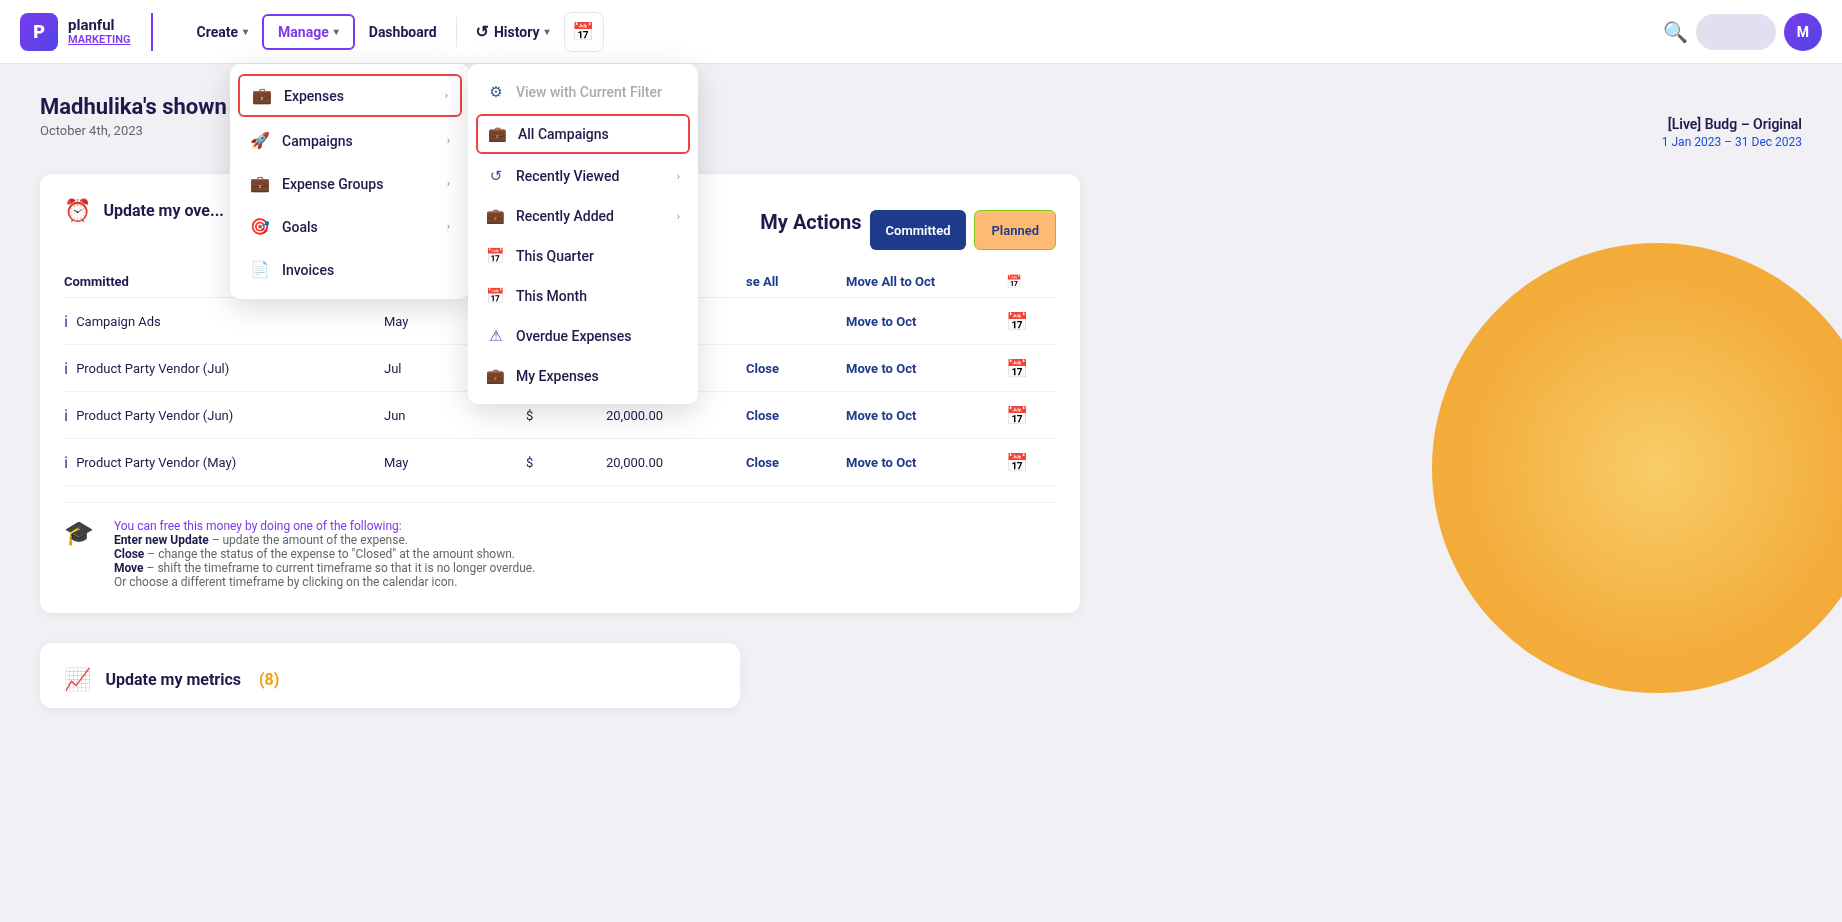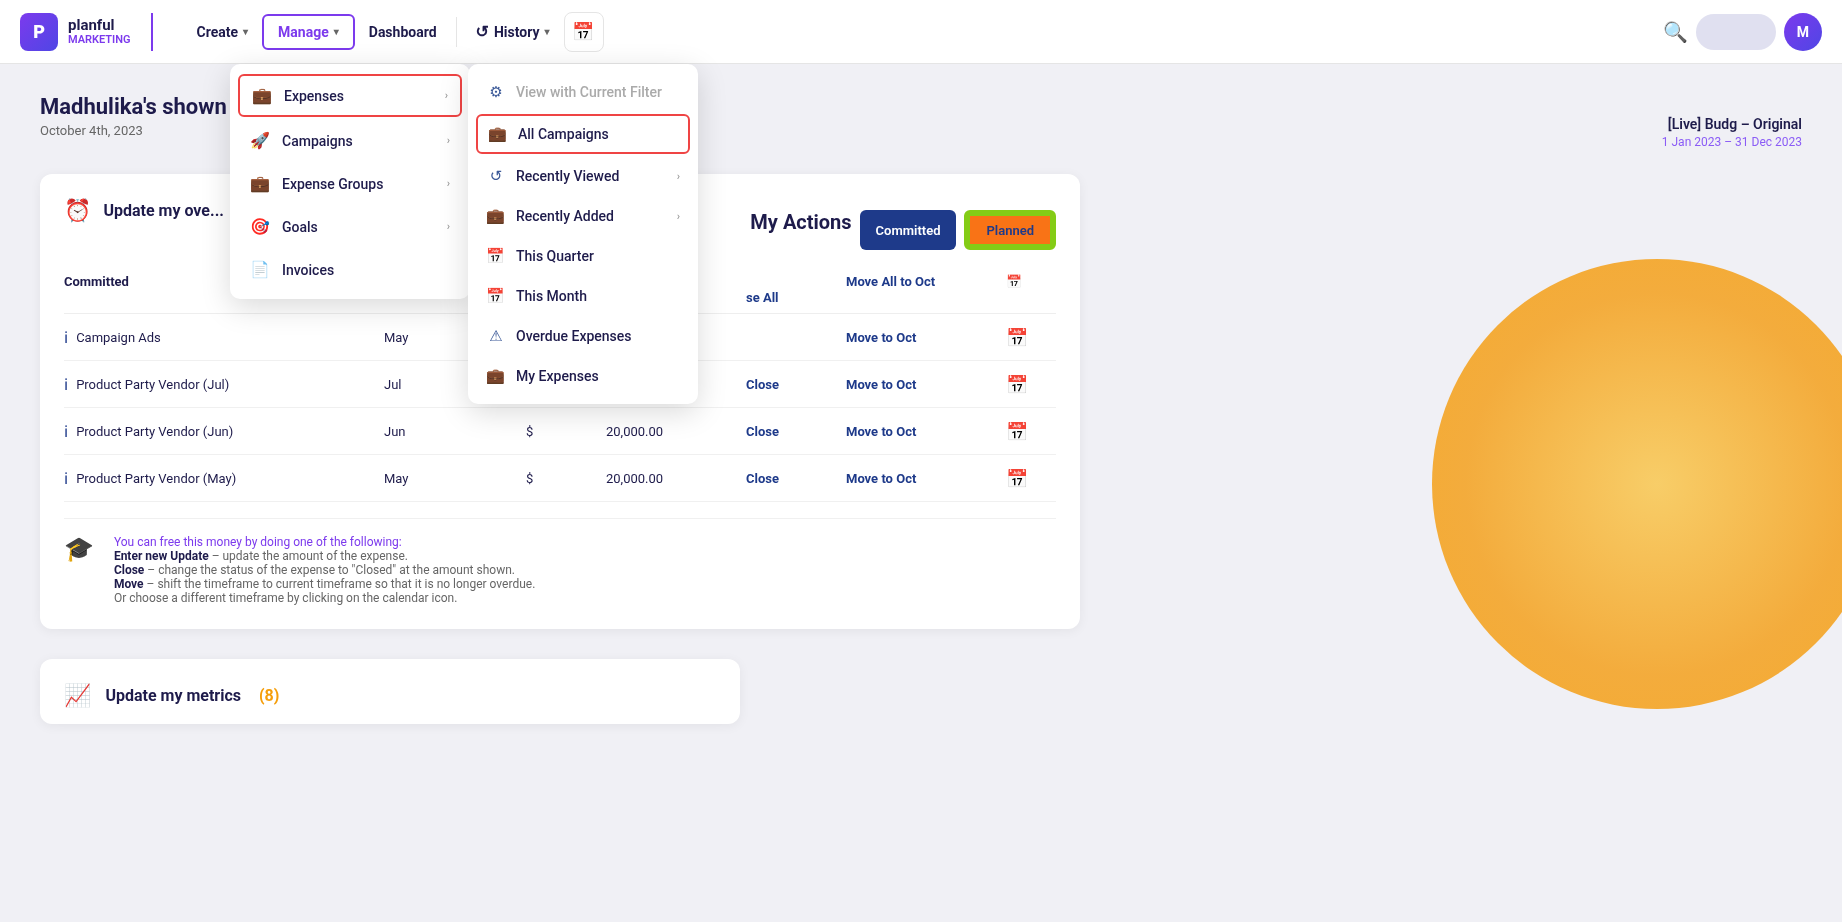--- a/index.html
+++ b/index.html
@@ -16,21 +16,21 @@
       display: flex; align-items: center; gap: 10px;
       margin-right: 30px; border-right: 2px solid #7c3aed; padding-right: 20px;
     }
     .logo-icon {
       width: 38px; height: 38px; background: linear-gradient(135deg, #7c3aed, #4f46e5);
       border-radius: 8px; display: flex; align-items: center; justify-content: center;
       color: #fff; font-weight: 900; font-size: 18px;
     }
     .logo-text { display: flex; flex-direction: column; line-height: 1.1; }
     .logo-name { color: #1e1b4b; font-weight: 700; font-size: 15px; }
-    .logo-sub { color: #7c3aed; font-size: 11px; font-weight: 600; text-transform: uppercase; }
+    .logo-sub { color: #7c3aed; font-size: 11px; font-weight: 600; text-transform: uppercase; text-decoration: underline; }
 
     .nav-item {
       display: flex; align-items: center; gap: 5px;
       padding: 8px 14px; border-radius: 6px; cursor: pointer;
       color: #1e1b4b; font-weight: 700; font-size: 14px;
       transition: background 0.15s;
     }
     .nav-item.active { border: 2px solid #7c3aed; color: #7c3aed; }
     .nav-item .chevron { font-size: 10px; color: #666; }
 
@@ -107,41 +107,41 @@
     .main-content {
       padding: 30px 40px; position: relative; height: calc(922px - 64px); overflow: hidden;
     }
 
     .page-header { display: flex; justify-content: space-between; align-items: flex-start; margin-bottom: 25px; }
     .page-title { color: #1e1b4b; font-size: 22px; font-weight: 700; }
     .page-date { color: #666; font-size: 13px; margin-top: 4px; }
 
     .budget-info { text-align: right; margin-top: 22px; }
     .budget-name { color: #1e1b4b; font-size: 14px; font-weight: 600; }
-    .budget-date { color: #8b5cf6; font-size: 12px; margin-top: 3px; }
+    .budget-date { color: #1d4ed8; font-size: 12px; margin-top: 3px; }
 
     
     .card {
       background: #fff; border-radius: 12px; padding: 24px;
       box-shadow: 0 2px 12px rgba(0,0,0,0.06); margin-bottom: 20px;
       position: relative; overflow: hidden;
     }
 
     .card-header { display: flex; align-items: center; gap: 12px; margin-bottom: 18px; }
     .card-title { color: #1e1b4b; font-size: 16px; font-weight: 700; }
     .alert-icon { font-size: 22px; color: #7c3aed; }
 
     .actions-header { display: flex; align-items: center; gap: 8px; margin-bottom: 16px; }
     .actions-title { color: #1e1b4b; font-size: 20px; font-weight: 700; }
     .btn-toggle {
       padding: 6px 16px; border-radius: 6px; cursor: pointer;
       font-size: 13px; font-weight: 600; border: none;
     }
     .btn-toggle.active { background: #1e3a8a; color: #fff; }
-    .btn-toggle.inactive { background: #f97316; color: #1e3a8a; border: 6px solid #84cc16; }
+    .btn-toggle.inactive { background: #fdba74; color: #1e3a8a; border: 1px solid #84cc16; }
 
     .table-header-row {
       display: grid; grid-template-columns: 320px 1fr 80px 140px 100px 160px 50px;
       padding: 8px 0; border-bottom: 1px solid #eee;
       font-weight: 700; font-size: 13px; color: #1e1b4b;
     }
     .table-row {
       display: grid; grid-template-columns: 320px 1fr 80px 140px 100px 160px 50px;
       padding: 12px 0; border-bottom: 1px solid #f0f0f0;
       align-items: center; font-size: 13px; color: #1e1b4b;
@@ -321,21 +321,21 @@
           <button class="btn-toggle active">Committed</button>
           <button class="btn-toggle inactive">Planned</button>
         </div>
       </div>
 
       <div class="table-header-row">
         <div>Committed</div>
         <div>Stuck in</div>
         <div></div>
         <div></div>
-        <div style="color:#1e3a8a; font-weight:700; cursor:pointer;margin-top:16px;">se All</div>
+        <div style="color:#1e3a8a; font-weight:700; cursor:pointer;">se All</div>
         <div style="color:#1e3a8a; font-weight:700; cursor:pointer;">Move All to Oct</div>
         <div>📅</div>
       </div>
 
       <div class="table-row">
         <div class="row-name">
           <span class="info-icon">ℹ</span>
           <span>Campaign Ads</span>
         </div>
         <div>May</div>

